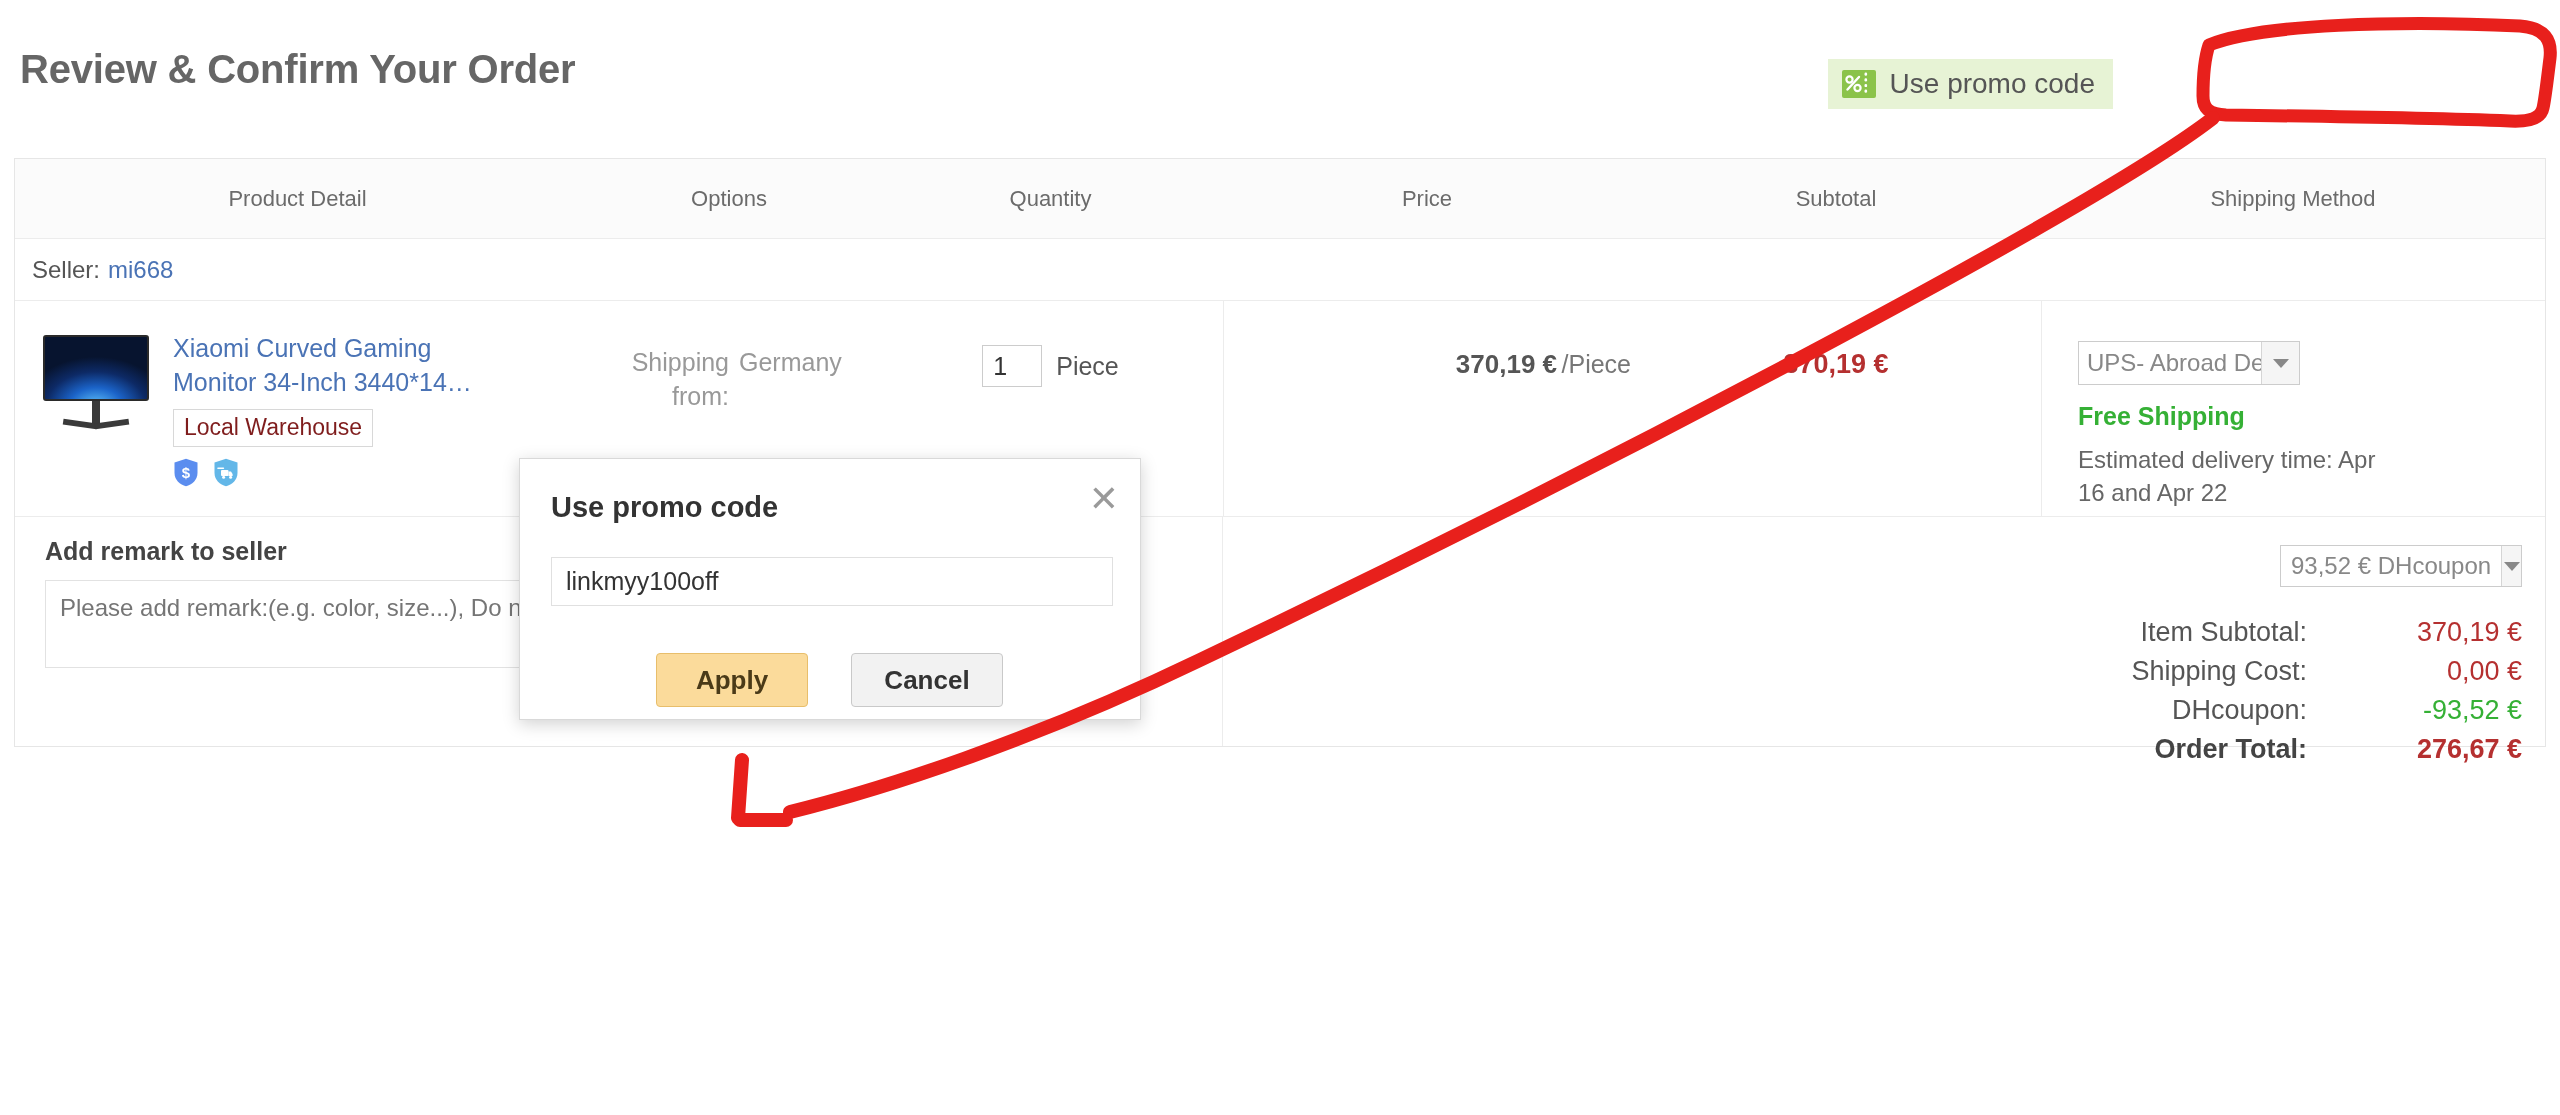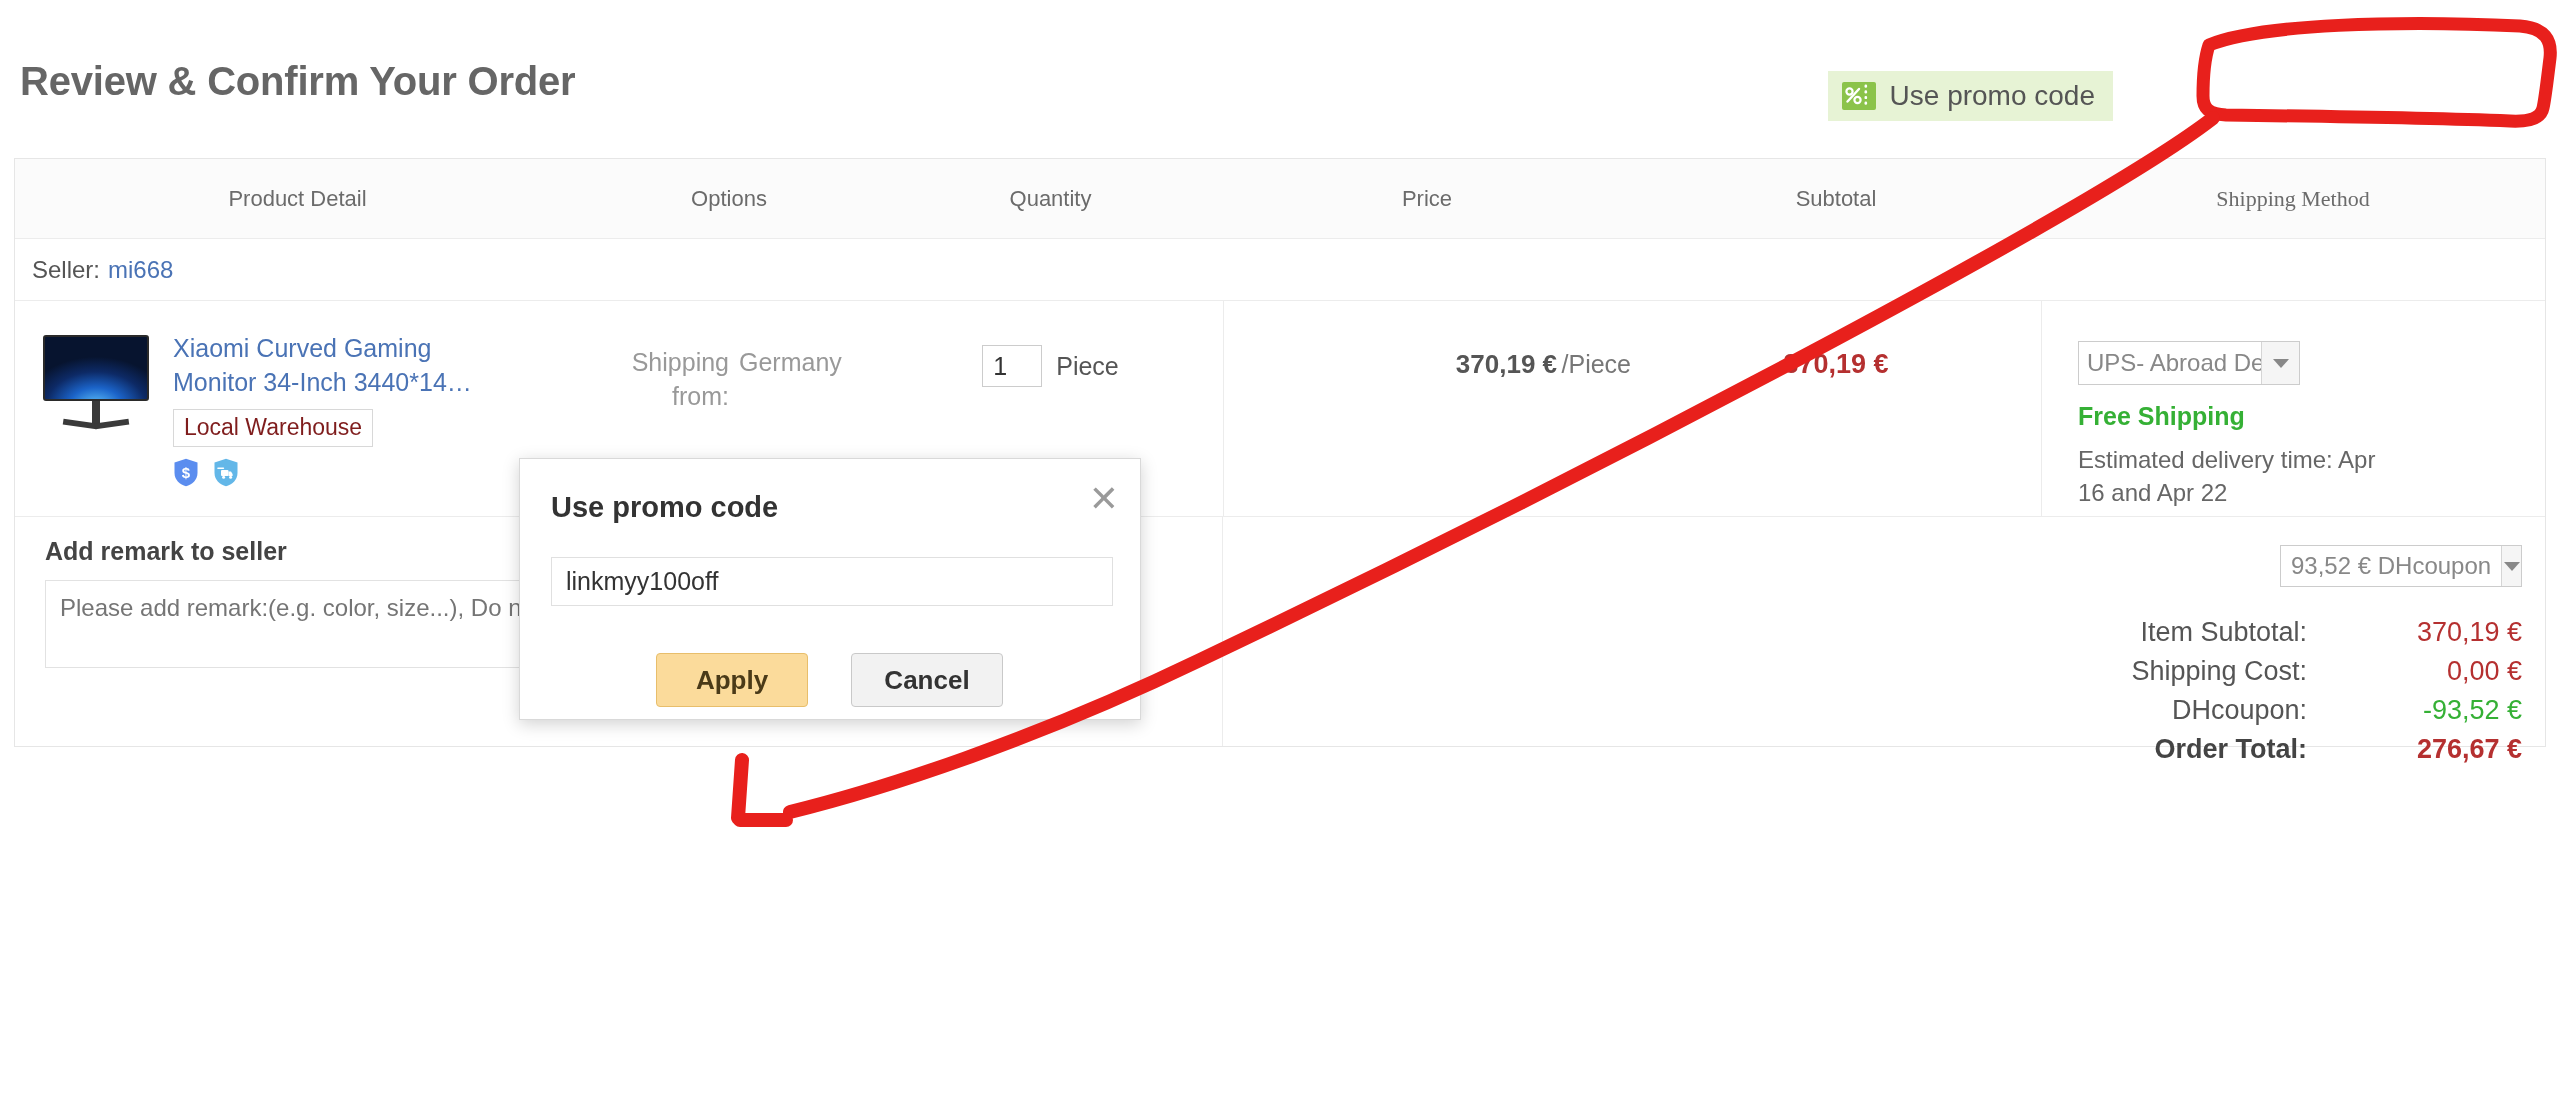--- a/index.html
+++ b/index.html
@@ -7,21 +7,21 @@
     margin: 0; padding: 0;
     width: 2560px; height: 1115px;
     background: #ffffff;
     font-family: "Liberation Sans", sans-serif;
     overflow: hidden;
   }
   .page { position: relative; width: 2560px; height: 1115px; background:#fff; }
 
   
   .page-header {
-    position: absolute; left: 0; top: 16px; width: 2140px; height: 158px;
+    position: absolute; left: 0; top: 4px; width: 2140px; height: 158px;
   }
   .page-title {
     position: absolute; left: 20px; top: 43px;
     font-size: 40px; font-weight: bold; color: #666; letter-spacing: -0.2px;
   }
   .promo-btn {
     position: absolute; right: 27px; top: 55px;
     height: 50px; padding: 0 18px 0 14px;
     background: #e7f3d5;
     display: flex; align-items: center; gap: 14px;
@@ -41,21 +41,21 @@
   .thead {
     display: flex; height: 80px; align-items: center;
     background: #fbfbfb; border-bottom: 1px solid #ececec;
   }
   .th { font-size: 22px; color: #6b6b6b; text-align: center; }
   .col-product  { width: 565px; }
   .col-options  { width: 298px; }
   .col-quantity { width: 345px; }
   .col-price    { width: 408px; }
   .col-subtotal { width: 410px; }
-  .col-shipping { width: 504px; font-family: Liberation Serif, serif; }
+  .col-shipping { width: 504px; }
 
   .seller-row {
     height: 62px; display: flex; align-items: center;
     padding-left: 17px;
     border-bottom: 1px solid #ececec;
     background: #fff;
   }
   .seller-label { font-size: 24px; color: #555; }
   .seller-name  { font-size: 24px; color: #4a73b5; margin-left: 8px; cursor: pointer; }
 

